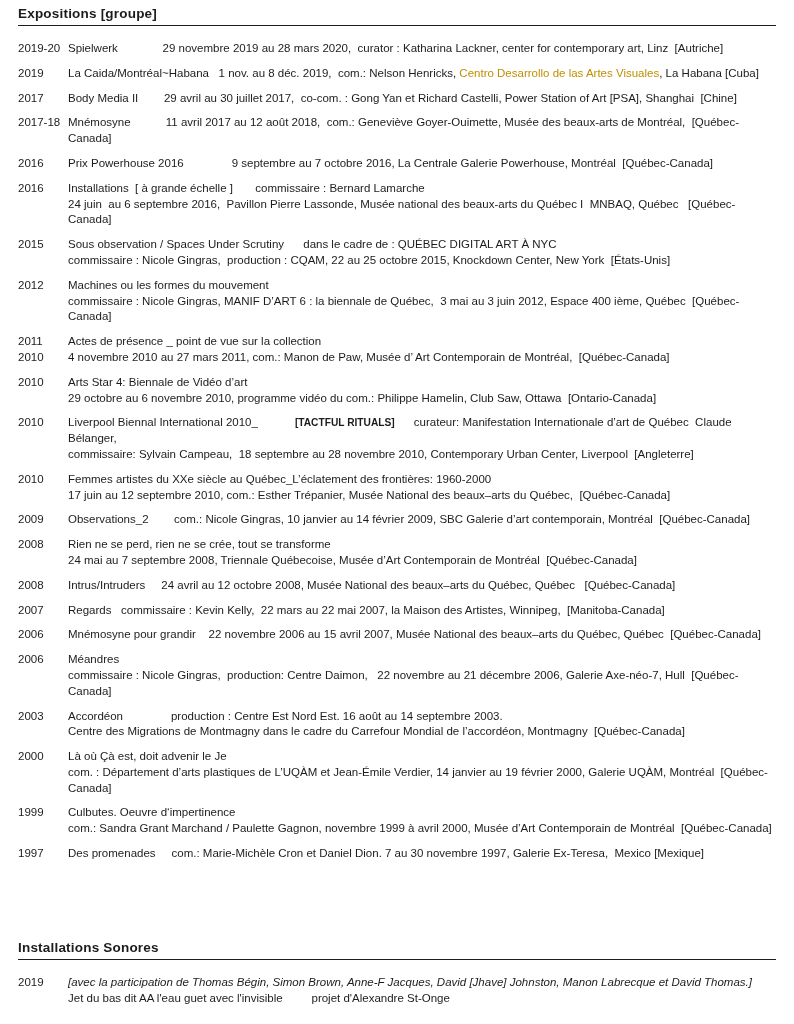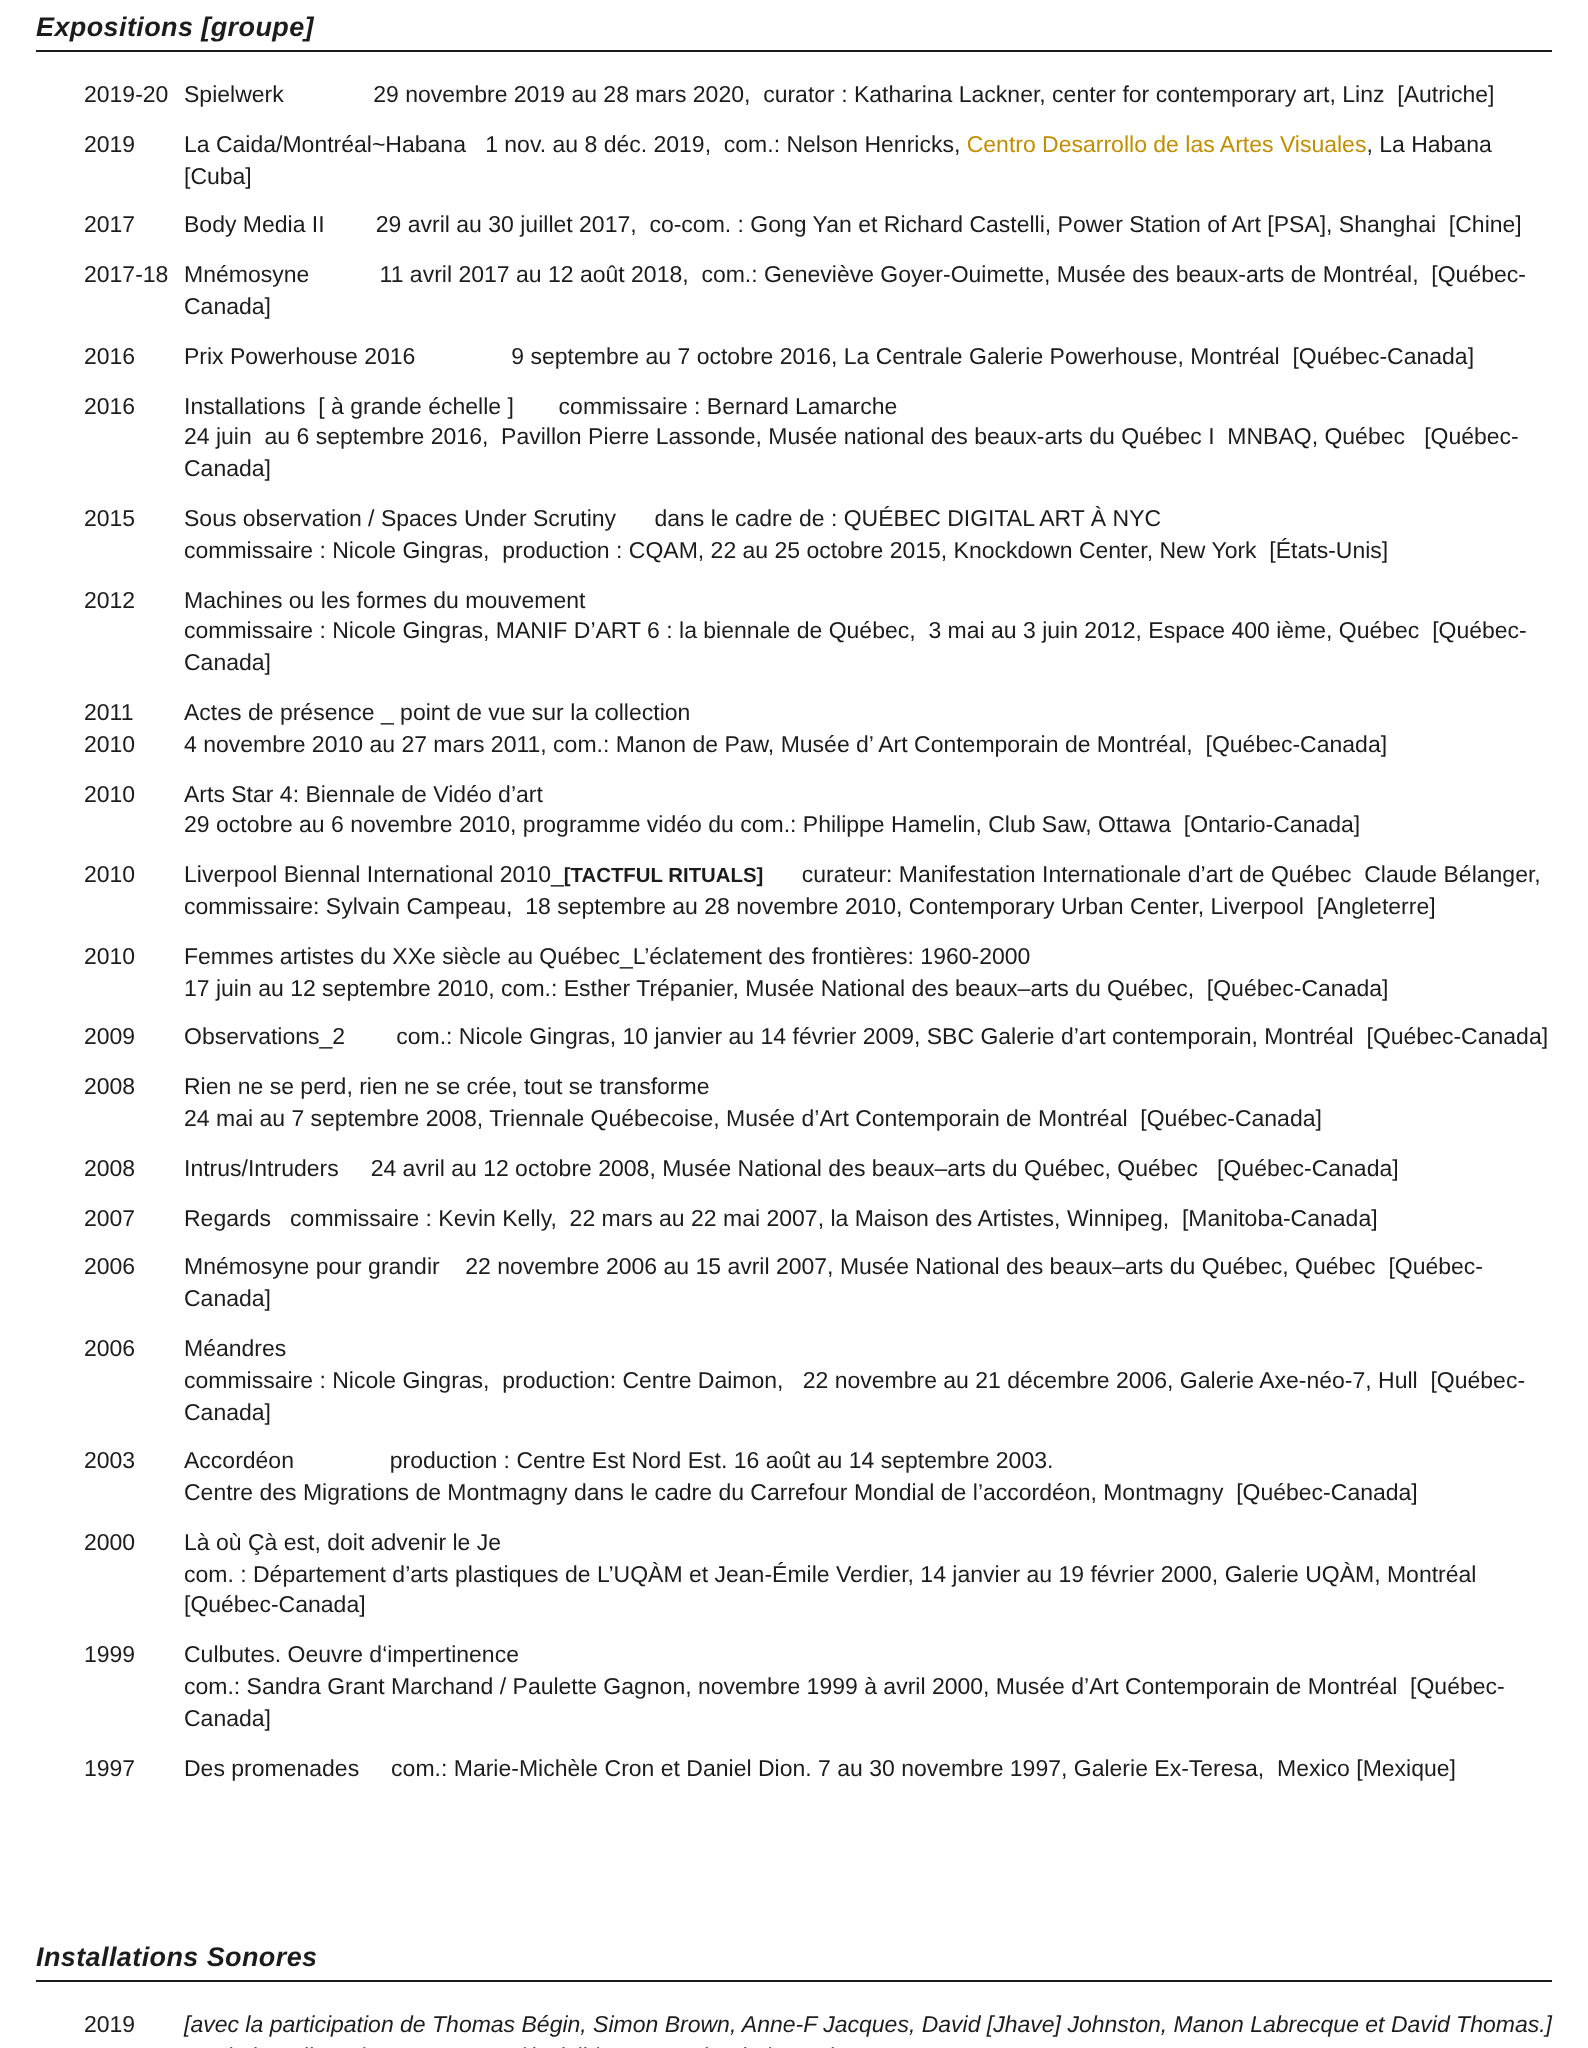--- a/index.html
+++ b/index.html
@@ -10,36 +10,35 @@
     padding: 6px 18px 10px 18px;
     font-family: "Liberation Sans", sans-serif;
     font-size: 11.5px;
     color: #1c1c1c;
     background: #ffffff;
   }
   .section { margin: 0; }
   .section + .section { margin-top: 78px; }
   .section-header {
     font-weight: bold;
-    font-style: italic;
     font-size: 13.5px;
     letter-spacing: 0.2px;
     border-bottom: 1.5px solid #1c1c1c;
     padding-bottom: 4px;
     margin-bottom: 15px;
   }
   .entries { }
   .entry { display: flex; margin-bottom: 9px; }
   .entry.tight { margin-bottom: 0px; justify-content: flex-end; }
-  .year { width: 50px; flex-shrink: 0; line-height: 15.8px; margin-left: 24px; }
+  .year { width: 50px; flex-shrink: 0; line-height: 15.8px; }
   .rows { flex: 1; min-width: 0; }
   .row { line-height: 15.8px; white-space: pre-wrap; }
   .seg-normal { }
   .seg-bold { font-weight: normal; }
-  .seg-boldcaps { font-weight: bold; font-size: 10.2px; }
+  .seg-boldcaps { font-weight: bold; font-size: 10.2px; margin-left: 37px; }
   .seg-italic { font-style: italic; }
   .seg-gold { color: #bf8f00; }
   .seg-large { font-size: 13.2px; }
 </style>
 </head>
 <body>
 
 <div class="page">
 
   <div class="section">

